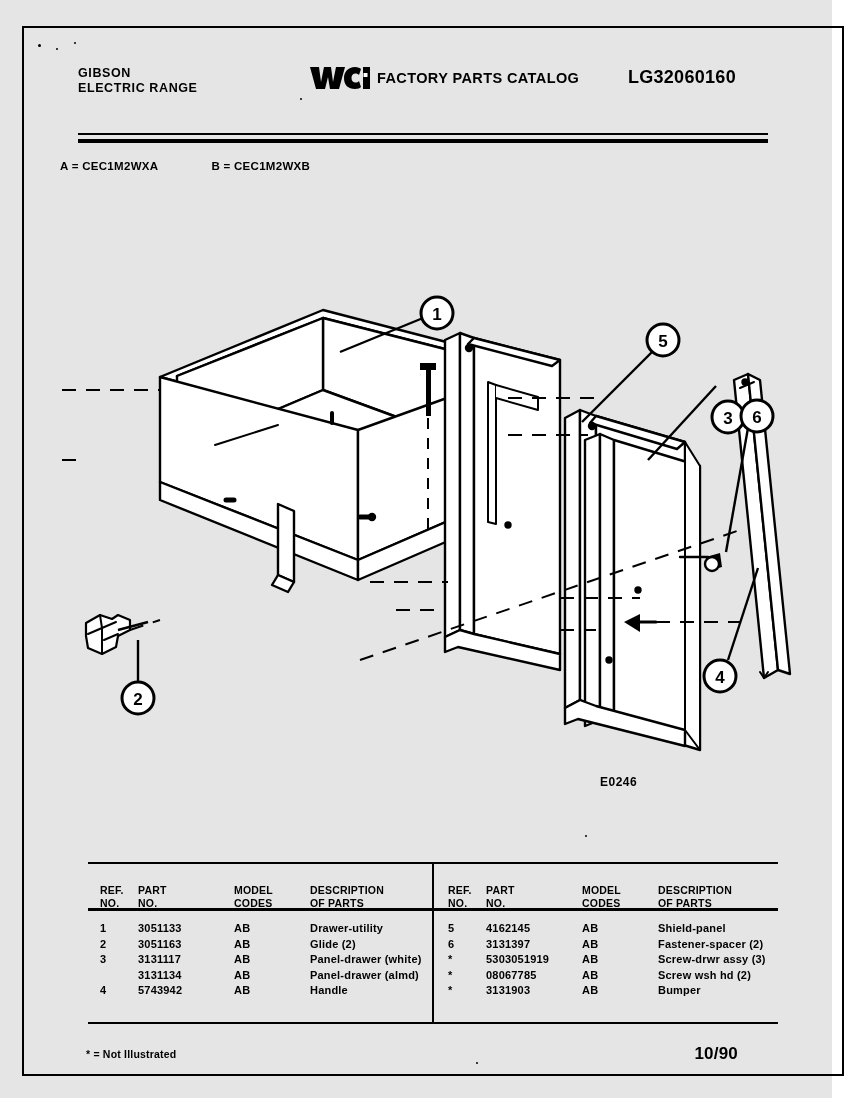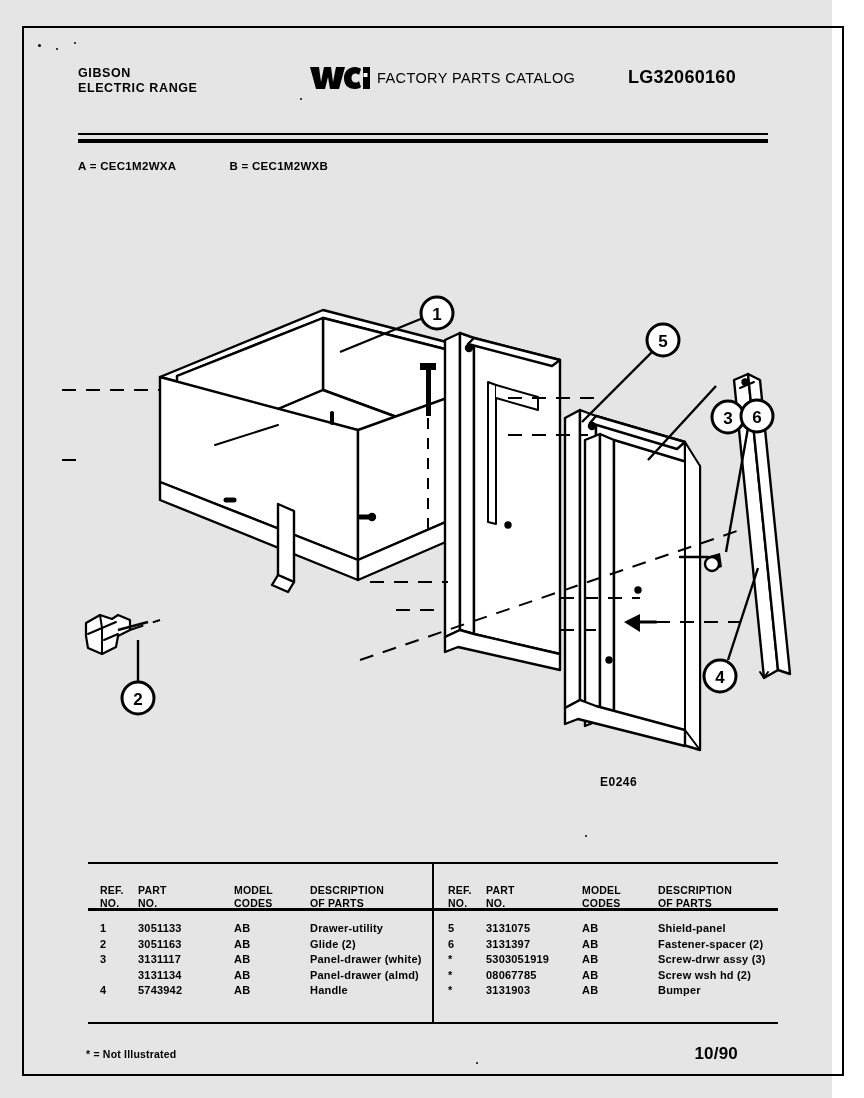--- a/index.html
+++ b/index.html
@@ -9,30 +9,30 @@
 
   
   #border{position:absolute;left:22px;top:26px;width:818px;height:1046px;border:2px solid #000;}
 
   
   #brand{position:absolute;left:78px;top:66px;line-height:15px;}
   #brand .l{font-size:12.5px;font-weight:bold;letter-spacing:.6px;white-space:nowrap;}
 
   #wci-block{position:absolute;left:308px;top:66px;display:flex;align-items:center;gap:7px;}
   #wci-logo{display:block;}
-  #catalog-title{font-size:14.5px;font-weight:normal;letter-spacing:.4px;white-space:nowrap;}
+  #catalog-title{font-size:14.5px;font-weight:bold;letter-spacing:.4px;white-space:nowrap;}
 
   #cat-no{position:absolute;right:96px;top:67px;font-size:18px;font-weight:bold;letter-spacing:.3px;white-space:nowrap;}
 
   
   #rule-thin{position:absolute;left:78px;top:133px;width:690px;height:2px;background:#000;}
   #rule-thick{position:absolute;left:78px;top:139px;width:690px;height:4px;background:#000;}
 
   
-  #models{position:absolute;left:78px;top:160px;font-size:11.5px;font-weight:bold;letter-spacing:.3px;}
+  #models{position:absolute;left:60px;top:160px;font-size:11.5px;font-weight:bold;letter-spacing:.3px;}
   #models .m{display:inline-block;}
   #models .gap{display:inline-block;width:46px;}
 
   
   #figure{position:absolute;left:40px;top:230px;width:790px;height:580px;}
   #figure svg{display:block;}
 
   #fig-code{position:absolute;left:600px;top:775px;font-size:12px;font-weight:bold;letter-spacing:.5px;}
   #tbl-rule-top{position:absolute;left:88px;top:862px;width:690px;height:2px;background:#000;}
   #tbl-rule-head{position:absolute;left:88px;top:908px;width:690px;height:3px;background:#000;}
@@ -304,21 +304,21 @@
       <div class="c-part">PART
 NO.</div>
       <div class="c-code">MODEL
 CODES</div>
       <div class="c-desc">DESCRIPTION
 OF PARTS</div>
     </div>
     <div class="tbody" id="body-right">
         <div class="trow">
           <div class="c-ref">5</div>
-          <div class="c-part">3131075</div>
+          <div class="c-part">4162145</div>
           <div class="c-code">AB</div>
           <div class="c-desc">Shield-panel</div>
         </div>
         <div class="trow">
           <div class="c-ref">6</div>
           <div class="c-part">3131397</div>
           <div class="c-code">AB</div>
           <div class="c-desc">Fastener-spacer (2)</div>
         </div>
         <div class="trow">

